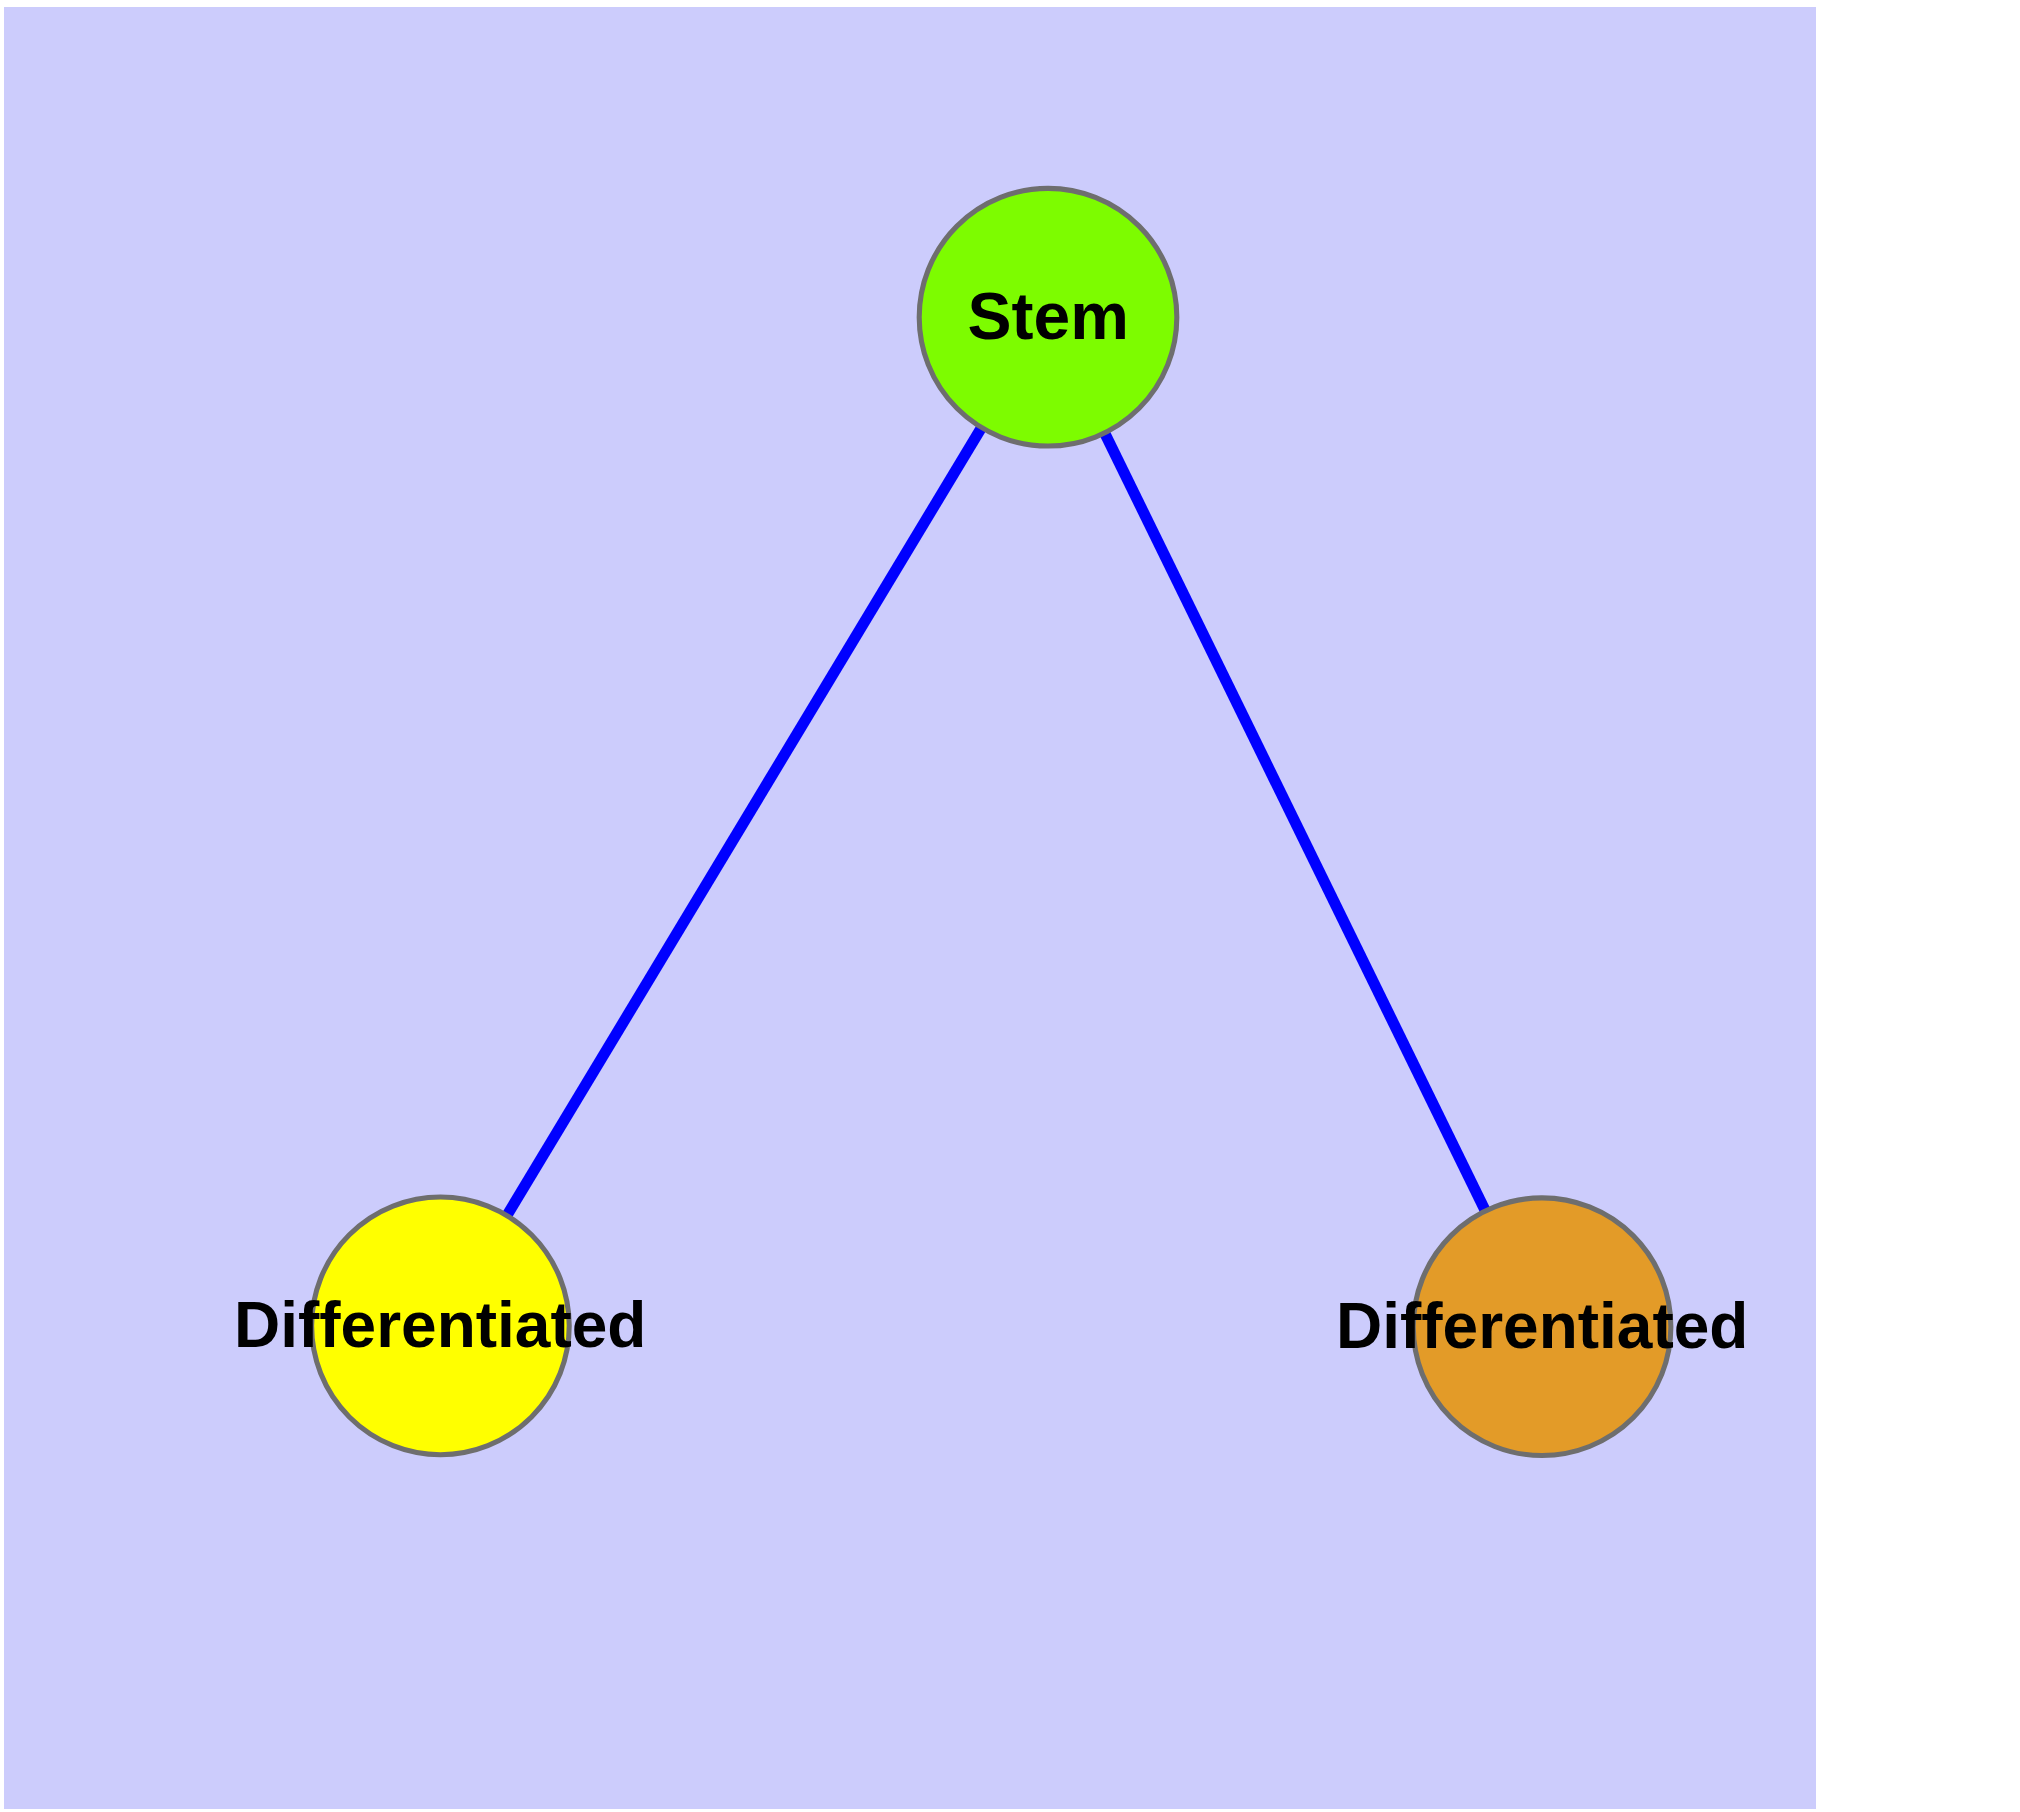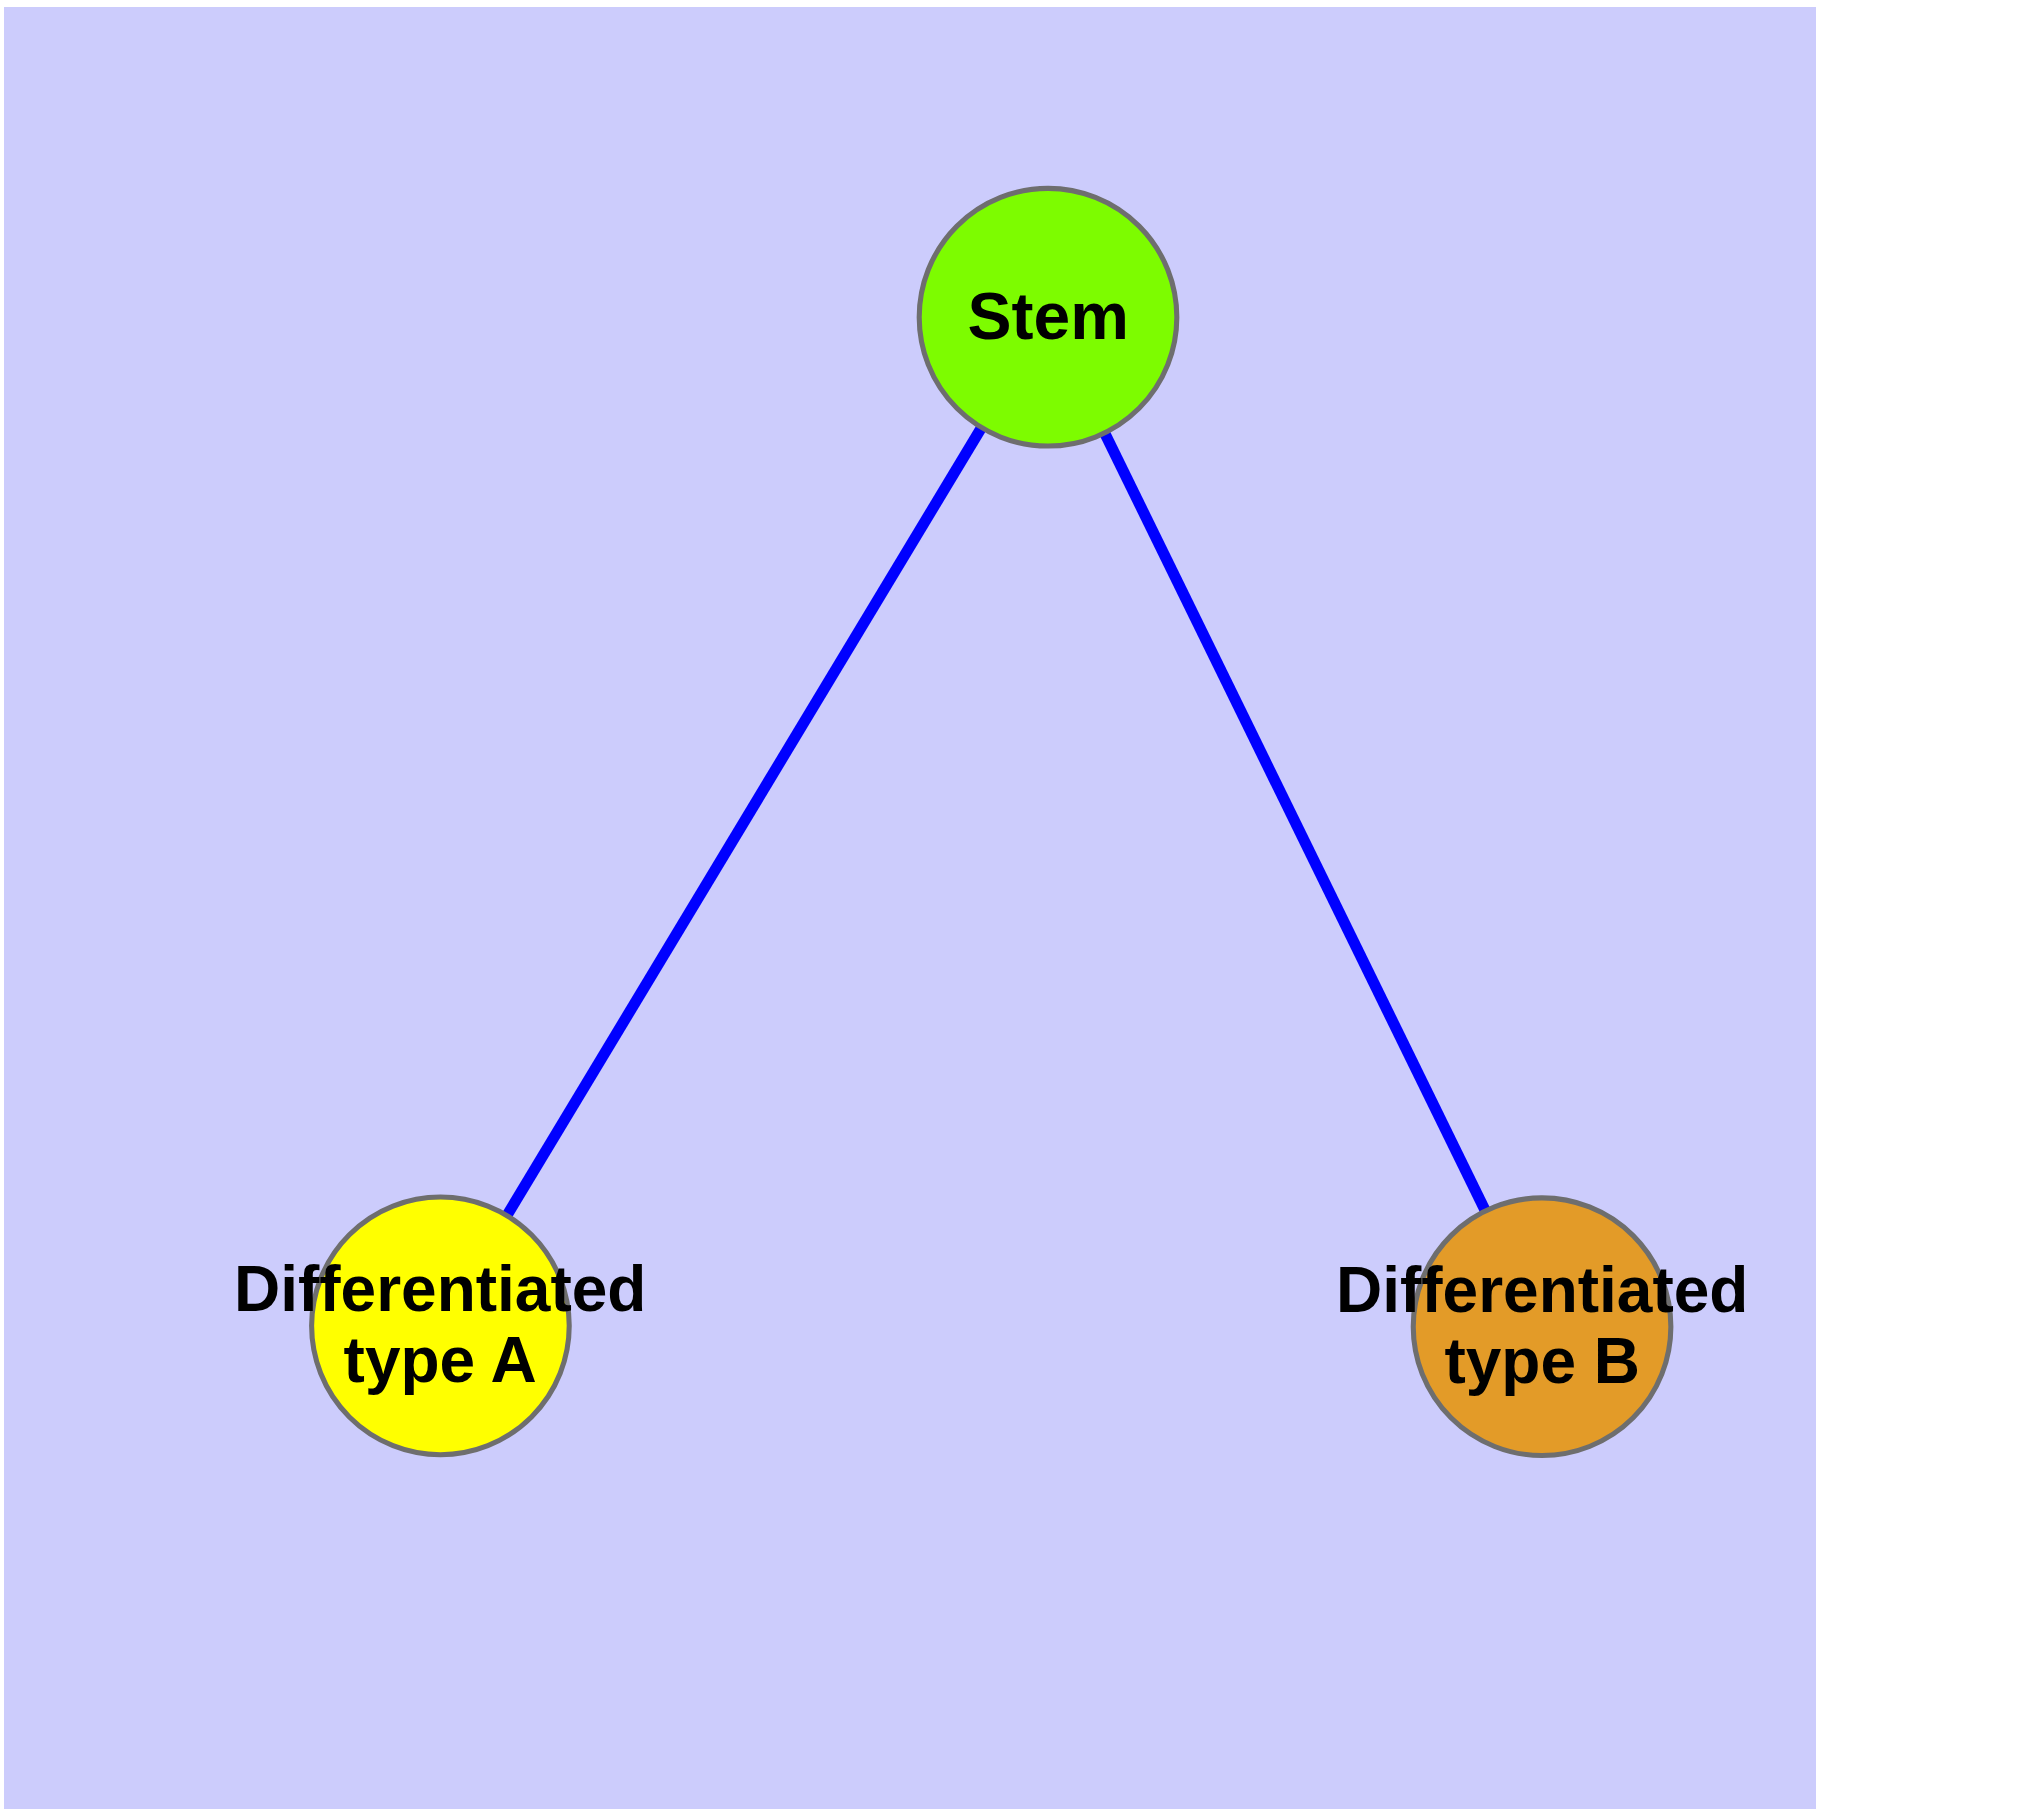--- a/index.html
+++ b/index.html
@@ -63,19 +63,19 @@
         </g>
       <g id="node-layer">
           <circle cx="1232" cy="366" r="152" fill="#7dfc00" stroke="#6e6e6e" stroke-width="6"></circle>
           <circle cx="515" cy="1556" r="152" fill="#ffff00" stroke="#6e6e6e" stroke-width="6"></circle>
           <circle cx="1815" cy="1557" r="152" fill="#e39b28" stroke="#6e6e6e" stroke-width="6"></circle>
         </g>
     </svg>
 
     <div id="label-layer">
         <div class="node-label root" style="left: 1044px; top: 310px; color: rgb(0, 0, 0);"><div>Stem</div></div>
-        <div class="node-label leaf" style="left: 436px; top: 1319px; color: rgb(0, 0, 0);"><div>Differentiated</div><div>type A</div></div>
-        <div class="node-label leaf" style="left: 1538px; top: 1320px; color: rgb(0, 0, 0);"><div>Differentiated</div><div>type B</div></div>
+        <div class="node-label leaf" style="left: 436px; top: 1319px; color: rgb(0, 0, 0);"><div>Differentiated</div></div>
+        <div class="node-label leaf" style="left: 1538px; top: 1320px; color: rgb(0, 0, 0);"><div>Differentiated</div></div>
       </div>
 
   </div>
 </div>
 
 
 </body></html>

